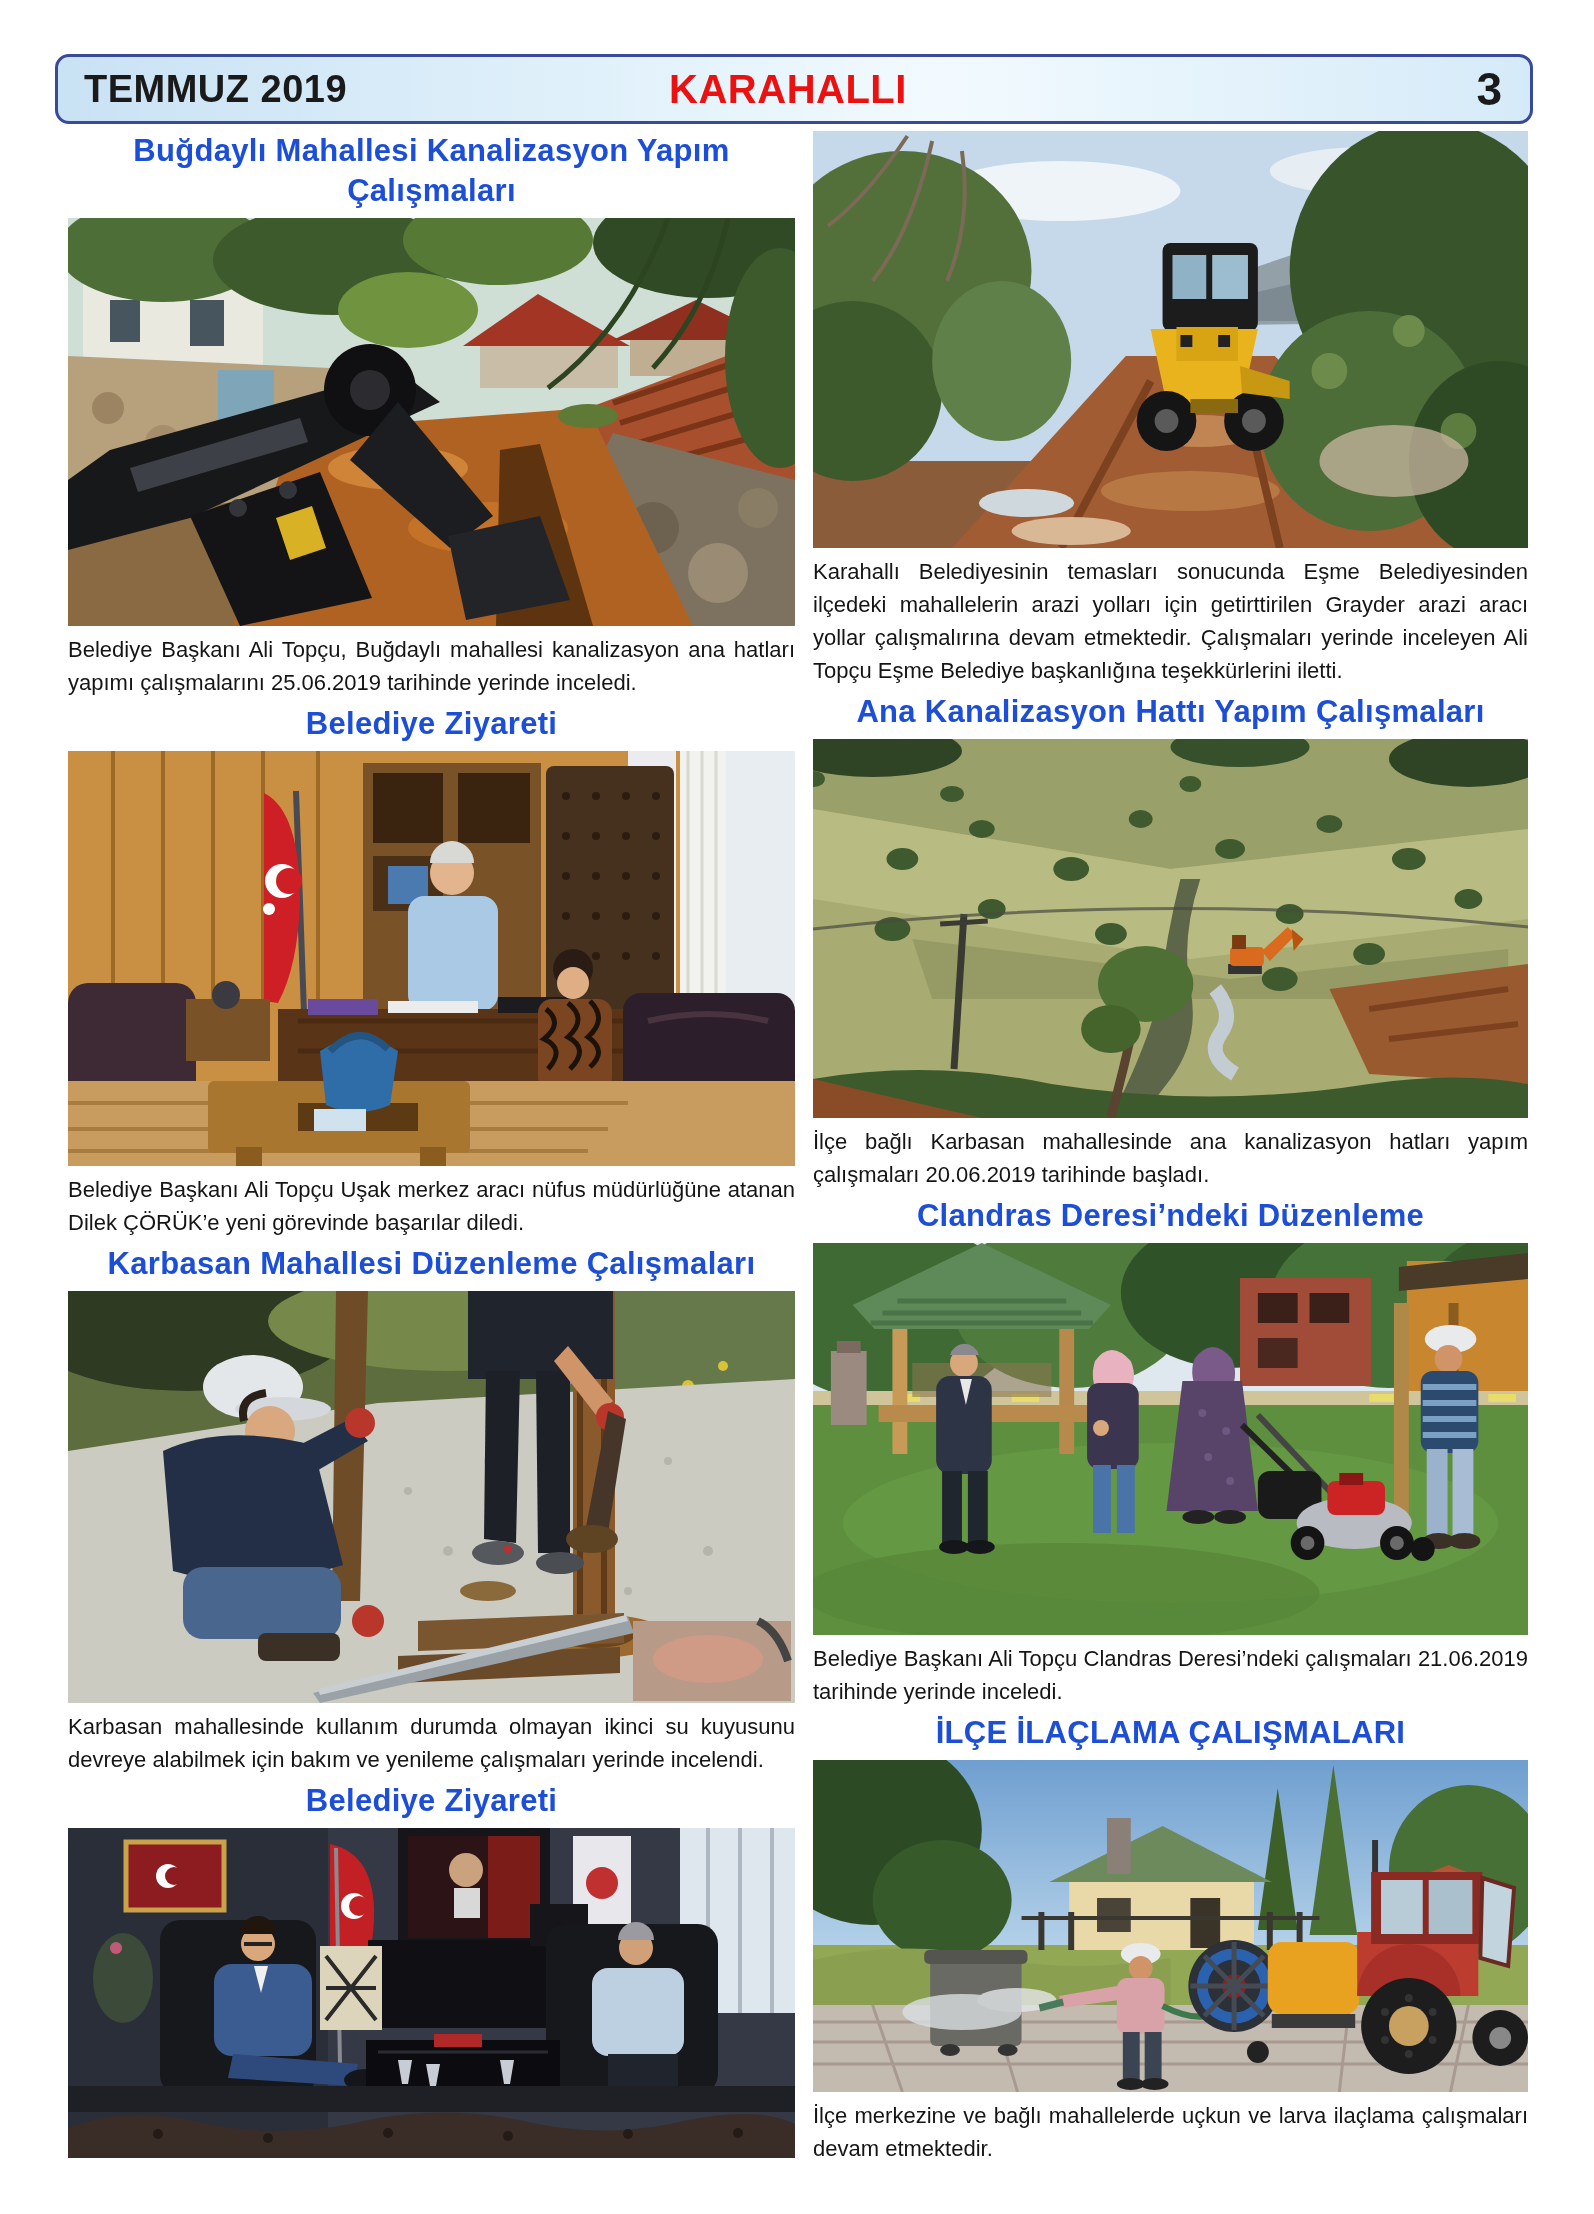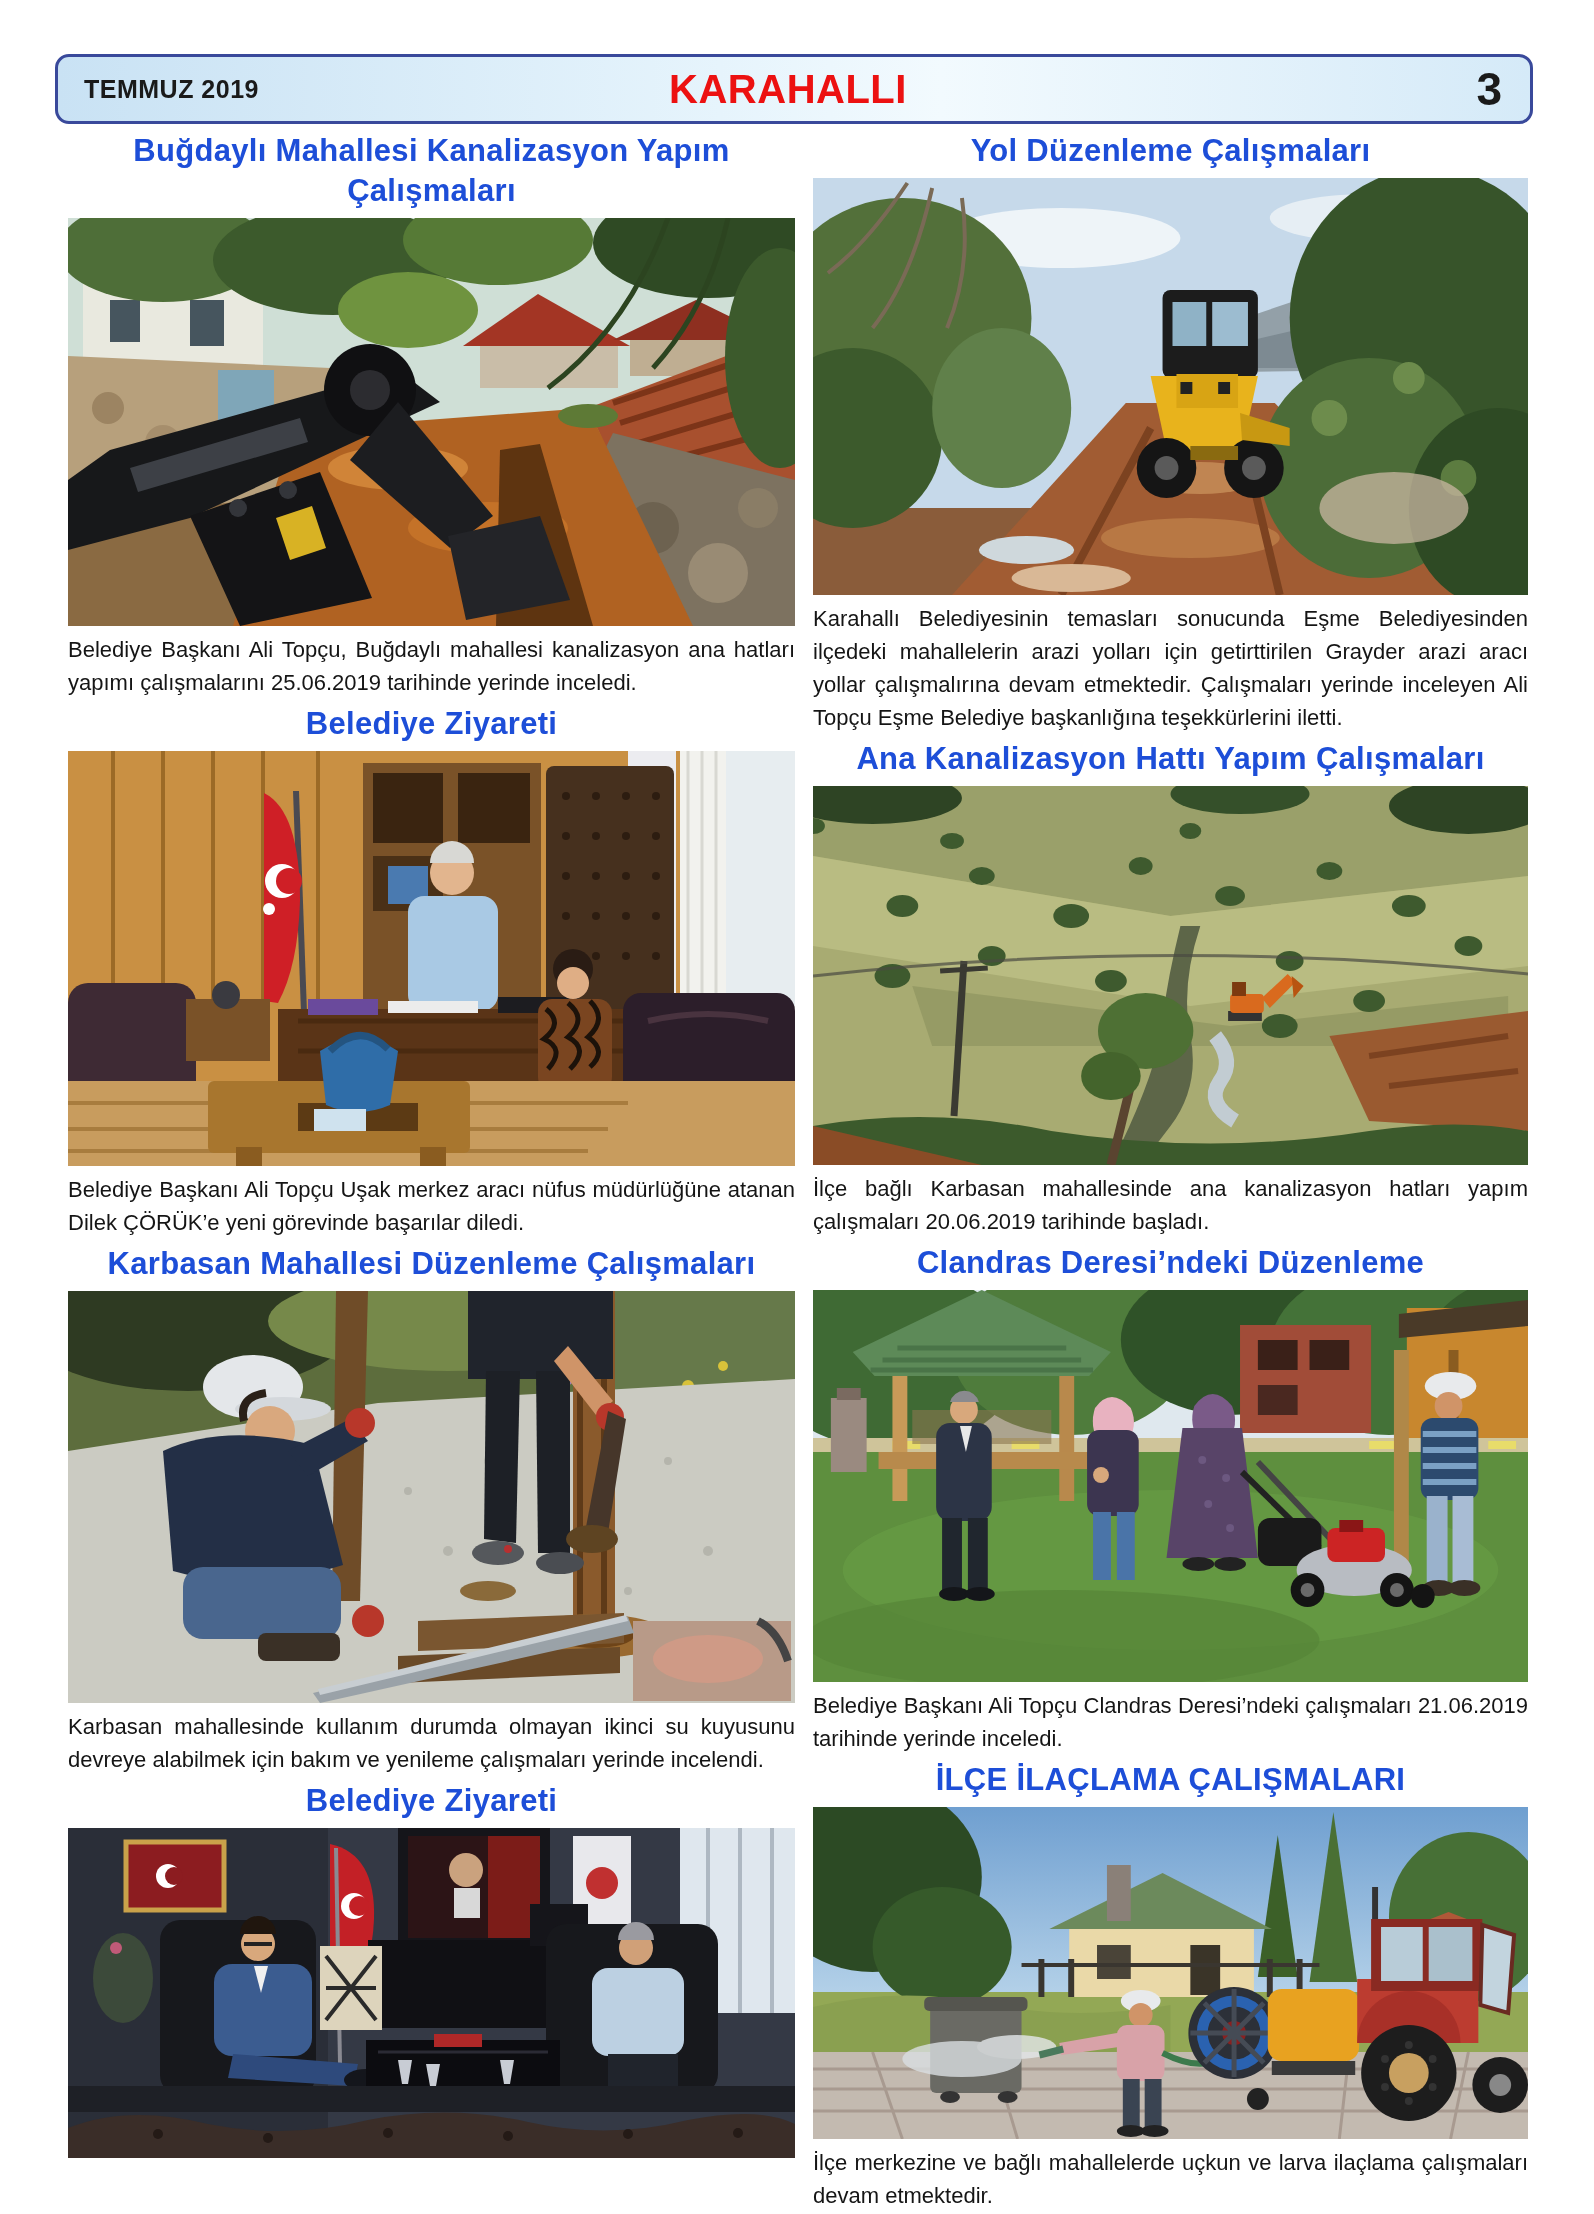--- a/index.html
+++ b/index.html
@@ -4,21 +4,21 @@
 <style>
   html,body{margin:0;padding:0;}
   body{width:1594px;height:2214px;background:#ffffff;font-family:"Liberation Sans",sans-serif;color:#111;}
   .page{position:relative;width:1594px;height:2214px;background:#fff;overflow:hidden;}
 
   
   .header-bar{position:absolute;left:55px;top:54px;width:1478px;height:70px;
     border:3px solid #39499b;border-radius:14px;
     background:linear-gradient(90deg,#c9e2f4 0%,#e6f4fc 45%,#f2fafe 60%,#d5eaf8 100%);
     display:flex;align-items:center;box-sizing:border-box;}
-  .issue{font-size:25px;font-weight:bold;color:#1a1a1a;padding-left:26px;letter-spacing:.5px;}
+  .issue{font-size:38px;font-weight:bold;color:#1a1a1a;padding-left:26px;letter-spacing:.5px;}
   .masthead{position:absolute;left:0;right:12px;text-align:center;font-size:40px;font-weight:bold;color:#ec1111;letter-spacing:.5px;}
   .pageno{margin-left:auto;padding-right:28px;font-size:46px;font-weight:bold;color:#1a1a1a;}
 
   
   .cols{position:absolute;left:68px;top:131px;width:1460px;display:flex;gap:18px;}
   .col{display:flex;flex-direction:column;}
   .col.left{width:727px;}
   .col.right{width:715px;}
 
   .headline{font-size:31px;line-height:40px;font-weight:bold;color:#1d4ed8;text-align:center;margin:0 0 7px 0;letter-spacing:.3px;}
@@ -299,21 +299,20 @@
           </svg>
         </div>
 
       </div>
 
     </div>
 
     <div class="col right">
 
       <div class="article">
-        <h2 class="headline">Yol Düzenleme Çalışmaları</h2>
         <div class="photo" style="height:417px">
           <svg viewBox="0 0 720 417" preserveAspectRatio="none">
             <rect width="720" height="417" fill="#c6d9ea"></rect>
             <ellipse cx="250" cy="60" rx="120" ry="30" fill="#eef4f8"></ellipse>
             <ellipse cx="560" cy="40" rx="100" ry="24" fill="#e6eef4"></ellipse>
             <polygon points="360,165 500,118 720,150 720,190 360,195" fill="#93a0a8"></polygon>
             <polygon points="430,165 560,135 700,160 700,190 430,190" fill="#7d8a92"></polygon>
             <rect y="330" width="720" height="87" fill="#8a5c3a"></rect>
             <polygon points="140,417 315,225 465,225 655,417" fill="#a15c33"></polygon>
             <ellipse cx="390" cy="300" rx="60" ry="16" fill="#c08552"></ellipse>

